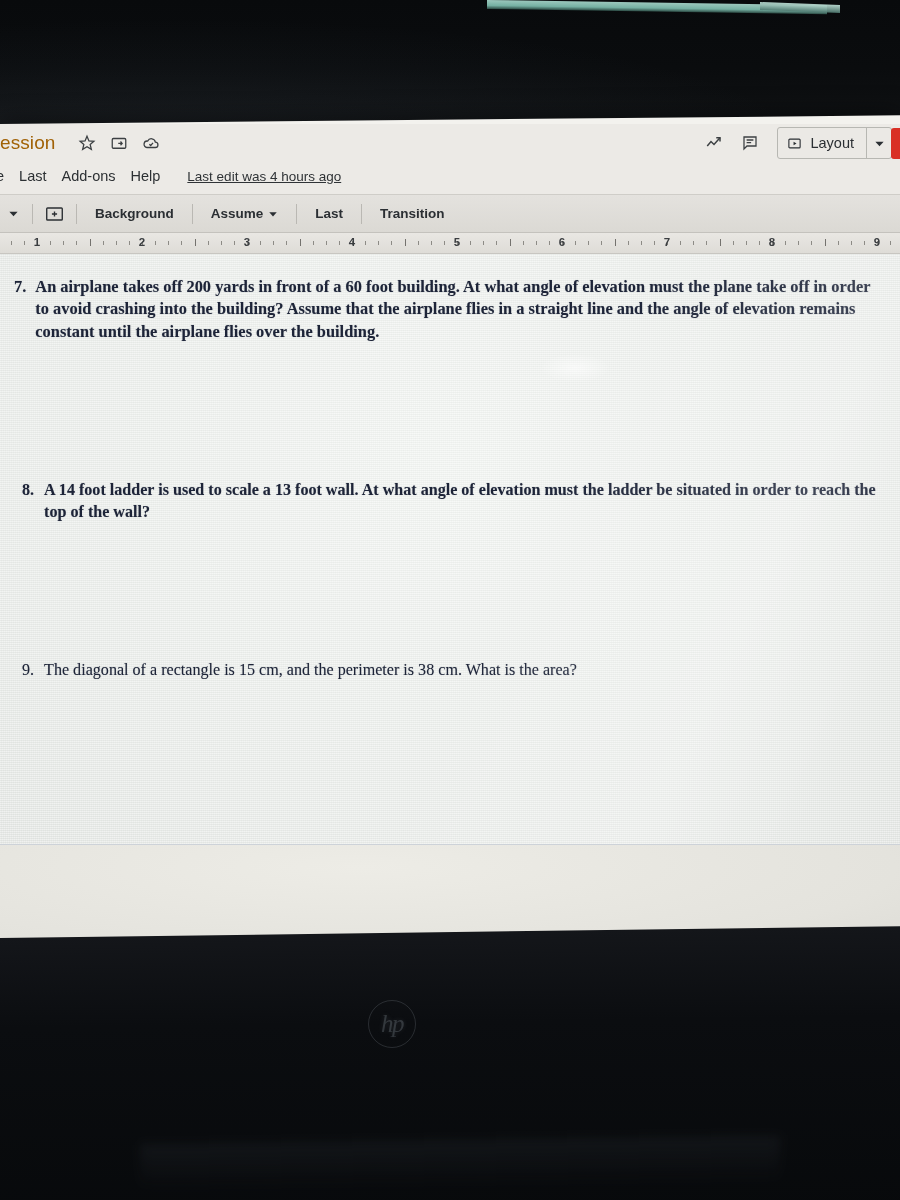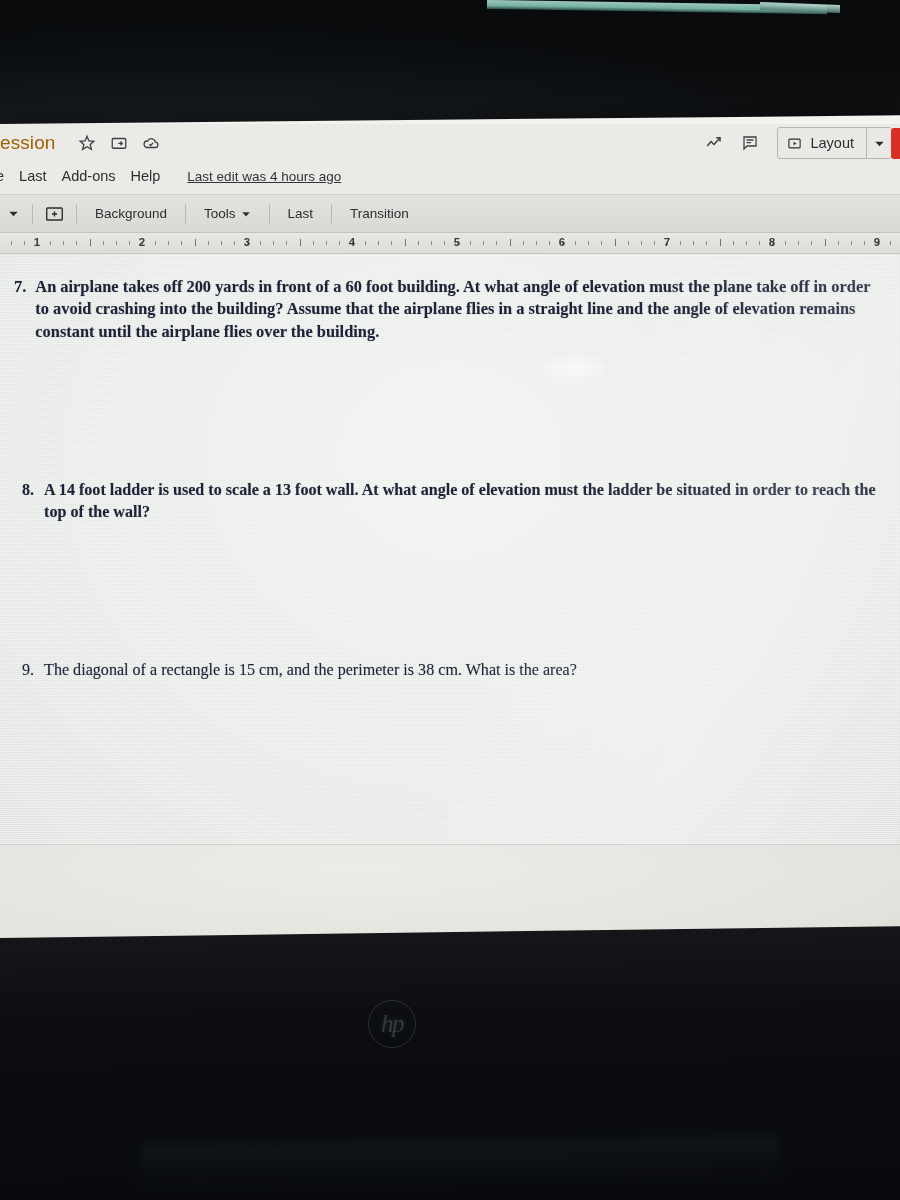--- a/index.html
+++ b/index.html
@@ -151,21 +151,21 @@
   }
   .tb-sep {
     width: 1px; height: 20px; background: #bab8b3; margin: 0 7px;
   }
   .tb-caret { padding: 0 6px; display: flex; align-items: center; }
   .tb-newslide { padding: 0 5px; display: flex; align-items: center; }
   .tb-btn {
     padding: 0 11px;
     white-space: nowrap;
     display: flex; align-items: center; gap: 5px;
-    font-weight: 400;
+    font-weight: 700;
   }
 
   
   .ruler {
     height: 20px;
     background: linear-gradient(180deg,#e9e7e3,#dedcd7);
     border-bottom: 1px solid #c8c6c1;
     position: relative;
     overflow: hidden;
   }
@@ -366,21 +366,21 @@
             <rect x="2" y="2" width="18" height="14" rx="1"></rect>
             <path d="M11 6v6M8 9h6"></path>
           </svg>
         </div>
         <div class="tb-sep"></div>
         <div class="tb-btn">
           <span>Background</span>
         </div>
         <div class="tb-sep"></div>
         <div class="tb-btn">
-          <span>Tools</span>
+          <span>Assume</span>
           <svg width="10" height="10" viewBox="0 0 12 12">
             <polygon points="1.5,4 10.5,4 6,9" fill="#2b2f33"></polygon>
           </svg>
         </div>
         <div class="tb-sep"></div>
         <div class="tb-btn">
           <span>Last</span>
         </div>
         <div class="tb-sep"></div>
         <div class="tb-btn">

